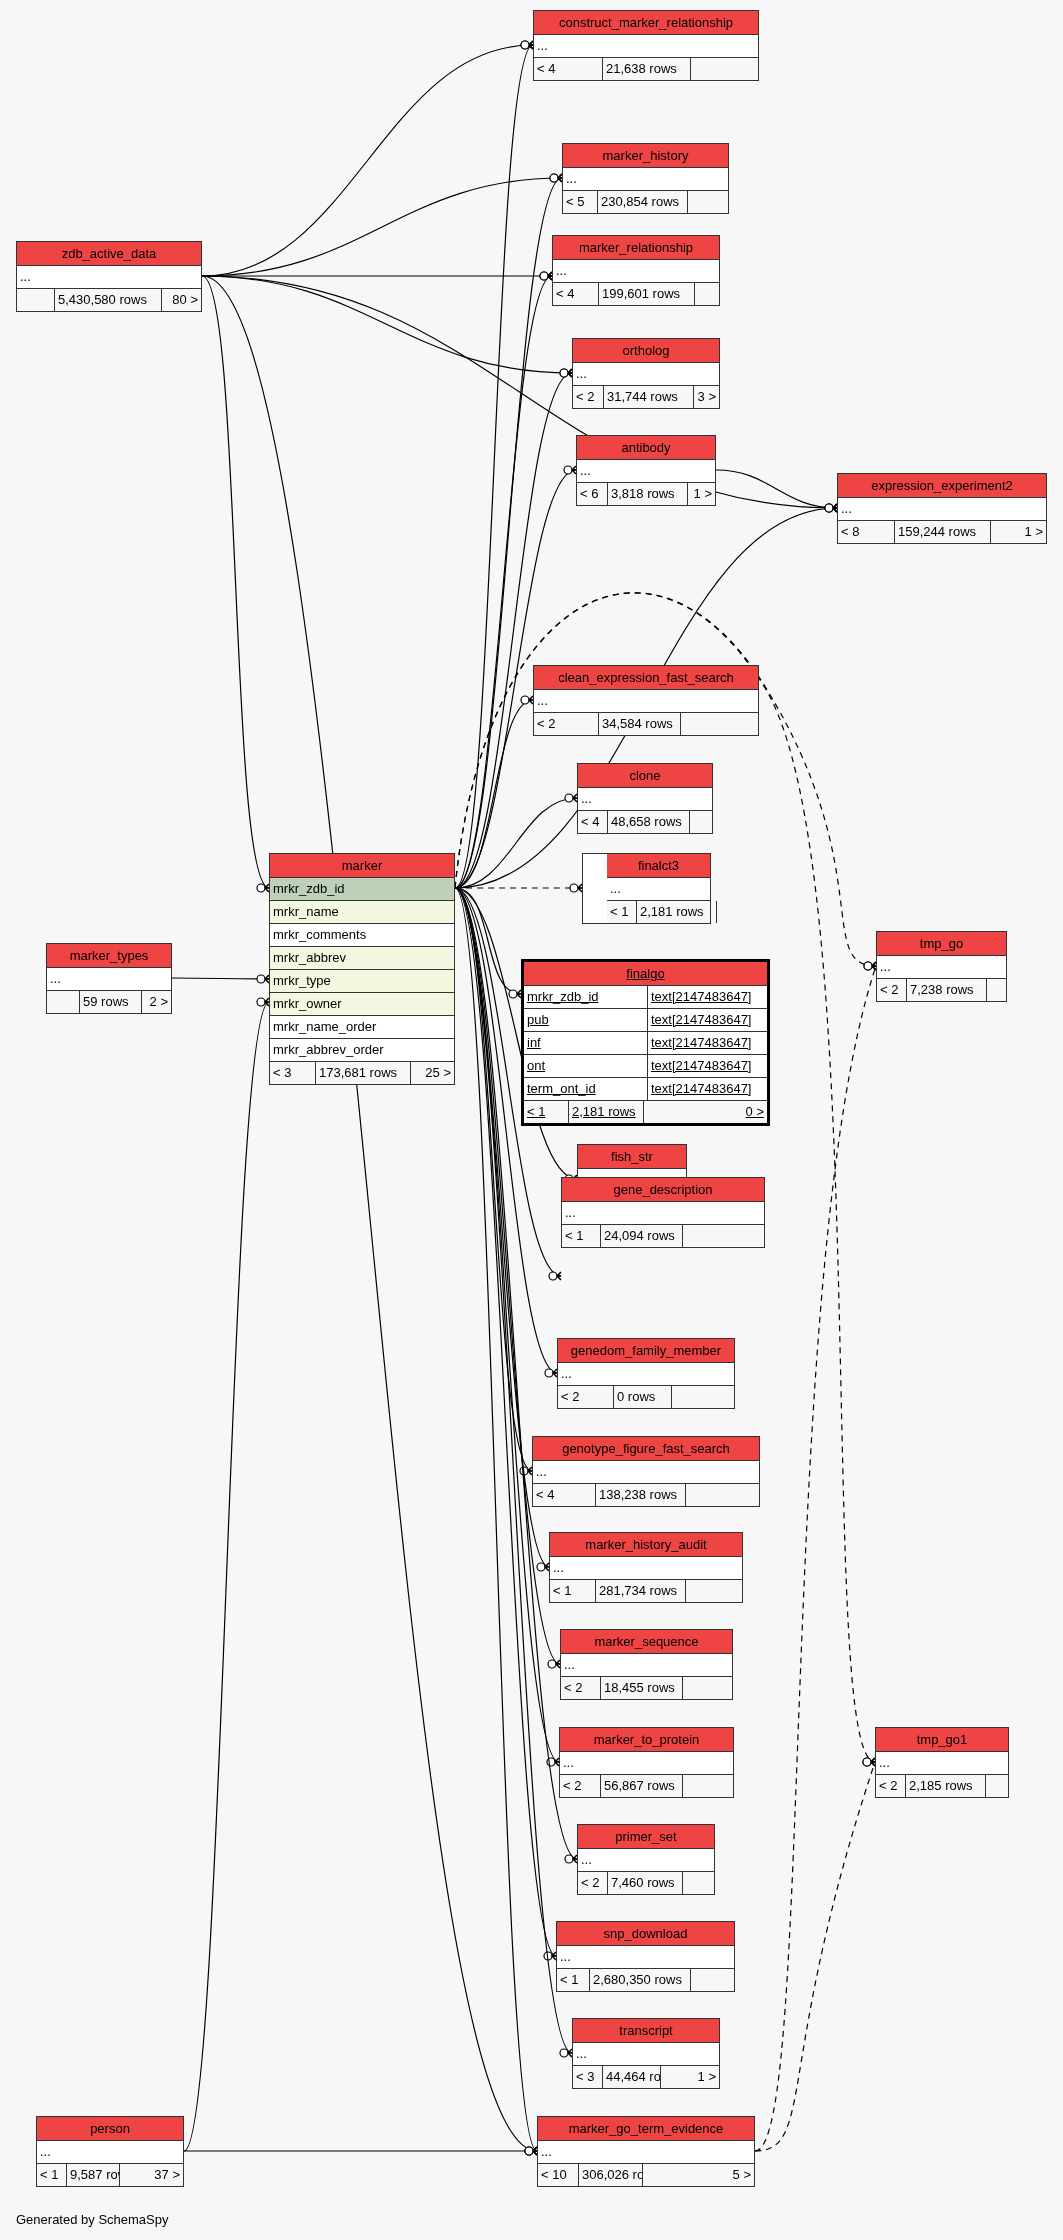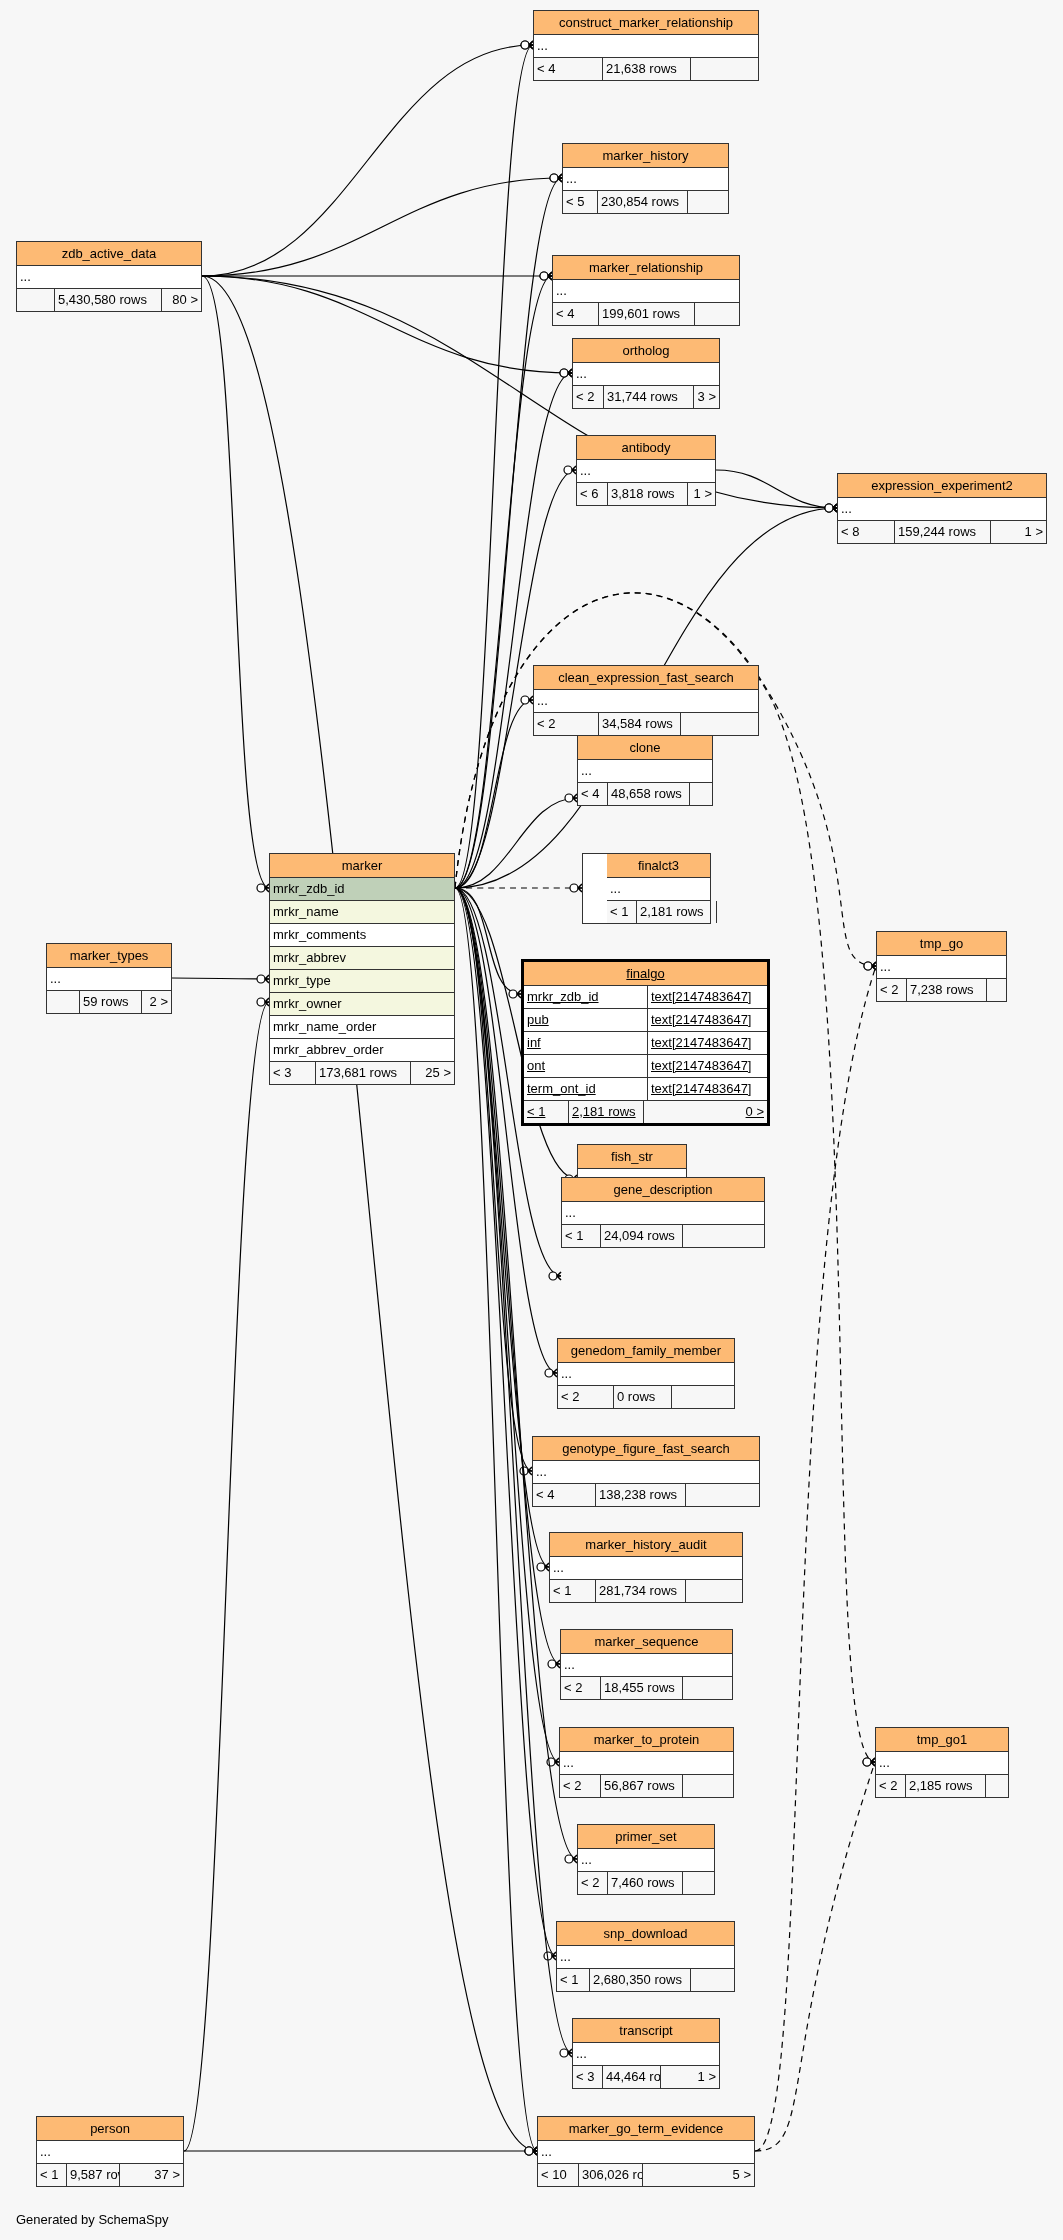--- a/index.html
+++ b/index.html
@@ -1,21 +1,21 @@
 <!DOCTYPE html>
 <html><head>
 <meta charset="utf-8">
 <style>
   html, body { margin:0; padding:0; }
   body { width:1063px; height:2240px; background:#f7f7f7; position:relative; overflow:hidden;
          font-family:"Liberation Sans", "DejaVu Sans", sans-serif; font-size:13px; color:#000; }
   #edges { position:absolute; left:0; top:0; width:1063px; height:2240px; }
   .tbl { position:absolute; border:1.5px solid #333; background:#fff; box-sizing:border-box; }
   .tbl.focus { border:3px solid #000;text-decoration:underline; }
-  .tbl .hdr { background:#fdba74; height:23px; line-height:23px; text-align:center; border-bottom:1.5px solid #333; white-space:nowrap; overflow:hidden; }
+  .tbl .hdr { background:#ef4444; height:23px; line-height:23px; text-align:center; border-bottom:1.5px solid #333; white-space:nowrap; overflow:hidden; }
   .tbl .row { height:22px; line-height:22px; border-bottom:1.5px solid #333; padding-left:3px; white-space:nowrap; overflow:hidden; background:#fff; }
   .tbl .row.pk { background:#bfd0b8; }
   .tbl .row.idx { background:#f4f7df; }
   .tbl .row.two { display:flex; padding-left:0; }
   .tbl .row.two span { padding-left:3px; }
   .tbl .row.two span.c1 { width:120px; border-right:1.5px solid #333; }
   .tbl .row.two span.c2 { flex:1; }
   .tbl .ftr { display:flex; height:22px; line-height:22px; background:#f7f7f7; }
   .tbl .ftr span { border-right:1.5px solid #333; padding:0 3px; white-space:nowrap; overflow:hidden; box-sizing:border-box; }
   .tbl .ftr span:last-child { border-right:none; text-align:right; flex:1; }
@@ -149,21 +149,21 @@
     </div>
     <div class="tbl" id="t-marker_history" style="left: 562px; top: 143px; width: 167px;">
       <div class="hdr">marker_history</div>
       <div class="row">...</div>
       <div class="ftr">
         <span class="p" style="width:35px">&lt; 5</span>
         <span class="r" style="width:90px">230,854 rows</span>
         <span></span>
       </div>
     </div>
-    <div class="tbl" id="t-marker_relationship" style="left: 552px; top: 255px; width: 188px;">
+    <div class="tbl" id="t-marker_relationship" style="left: 552px; top: 235px; width: 168px;">
       <div class="hdr">marker_relationship</div>
       <div class="row">...</div>
       <div class="ftr">
         <span class="p" style="width:46px">&lt; 4</span>
         <span class="r" style="width:96px">199,601 rows</span>
         <span></span>
       </div>
     </div>
     <div class="tbl" id="t-ortholog" style="left: 572px; top: 338px; width: 148px;">
       <div class="hdr">ortholog</div>
@@ -203,21 +203,21 @@
     </div>
     <div class="tbl" id="t-clean_expression_fast_search" style="left: 533px; top: 665px; width: 226px;">
       <div class="hdr">clean_expression_fast_search</div>
       <div class="row">...</div>
       <div class="ftr">
         <span class="p" style="width:65px">&lt; 2</span>
         <span class="r" style="width:82px">34,584 rows</span>
         <span></span>
       </div>
     </div>
-    <div class="tbl" id="t-clone" style="left: 577px; top: 735px; width: 136px;">
+    <div class="tbl" id="t-clone" style="left: 577px; top: 763px; width: 136px;">
       <div class="hdr">clone</div>
       <div class="row">...</div>
       <div class="ftr">
         <span class="p" style="width:28px">&lt; 4</span>
         <span class="r" style="width:82px">48,658 rows</span>
         <span></span>
       </div>
     </div>
     <div class="tbl" id="t-finalct3" style="left: 582px; top: 853px; width: 129px; padding-left: 24px;">
       <div class="hdr">finalct3</div>

